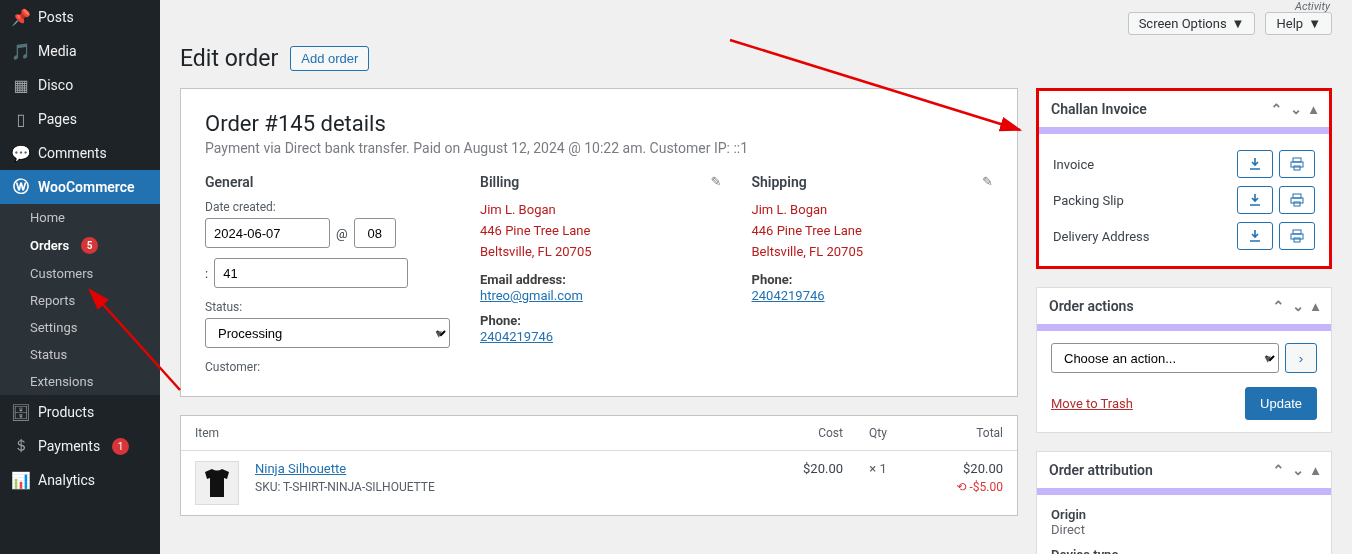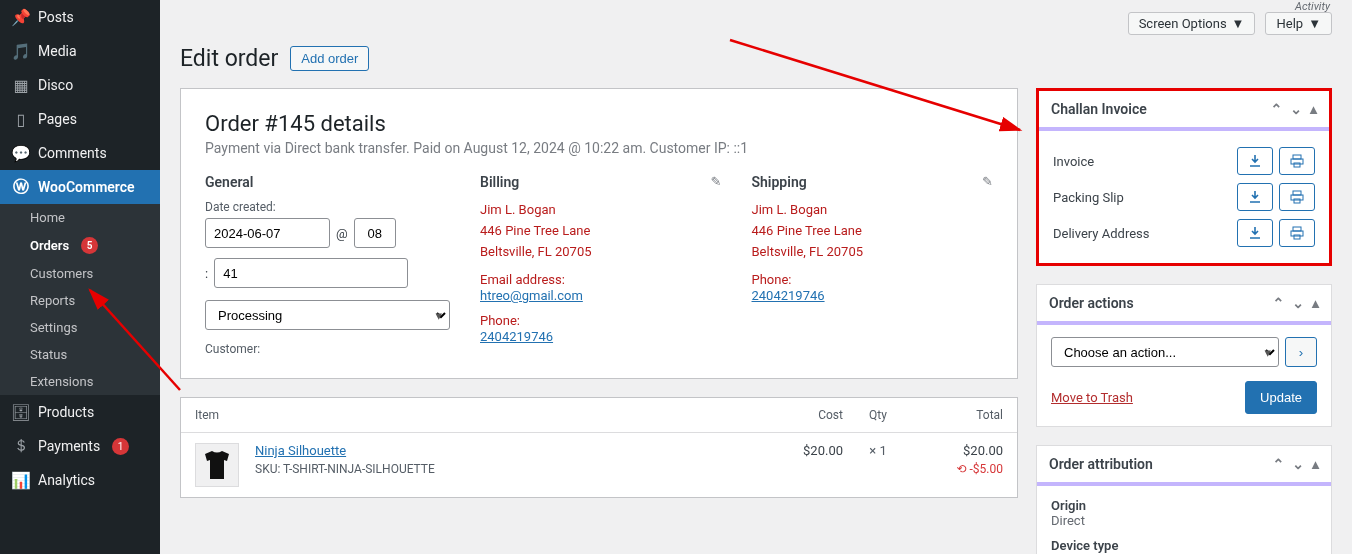--- a/index.html
+++ b/index.html
@@ -23,42 +23,42 @@
   .topbar .btn { border:1px solid #c3c4c7; background:#f6f7f7; padding:3px 10px; border-radius:3px; cursor:pointer; display:flex; align-items:center; gap:5px; }
   .heading-row { display:flex; align-items:center; gap:12px; margin: 6px 0 16px; }
   .heading { font-size: 23px; font-weight: 400; color:#1d2327; }
   .add-order { border:1px solid #2271b1; color:#2271b1; background:#f6f7f7; padding:4px 10px; border-radius:3px; font-size:13px; cursor:pointer;}
 
   .columns { display:flex; gap:18px; }
   .col-main { flex:1; }
   .col-side { width: 296px; }
 
   .metabox { background:#fff; border:1px solid #dcdcde; border-radius:0; margin-bottom: 18px; }
-  .metabox .head { display:flex; align-items:flex-start; justify-content:space-between; padding: 10px 12px; border-bottom:4px solid #c4b5fd; font-weight:600; font-size:14px;}
+  .metabox .head { display:flex; align-items:flex-start; justify-content:space-between; padding: 10px 12px; border-bottom:7px solid #c4b5fd; font-weight:600; font-size:14px;}
   .metabox .head .controls { display:flex; gap:8px; color:#787c82;}
   .metabox .body { padding: 12px 14px; }
   .metabox.highlight { border:3px solid #e60000; }
 
   .order-panel { background:#fff; border:1px solid #c3c4c7; padding:22px 24px 18px; }
   .order-title { font-size:22px; font-weight:400; color:#1d2327; margin-bottom:4px;}
   .order-sub { color:#787c82; font-size:14px; margin-bottom: 18px;}
   .order-cols { display:flex; gap: 30px; }
   .order-col { flex:1; position:relative; }
   .order-col h4 { font-size:14px; font-weight:600; margin-bottom:10px; }
   .order-col .edit { position:absolute; top:0; right:0; color:#787c82; cursor:pointer;}
   .field-lbl { font-size:12px; color:#555d66; display:block; margin-bottom:4px; }
   input[type=text], select { border:1px solid #8c8f94; border-radius:3px; padding:4px 8px; font-size:13px; height:30px; background:#fff; }
   .date-row { display:flex; align-items:center; gap:6px; margin-bottom:10px;}
   .date-row input.date { width:125px; }
   .date-row input.tm { width:42px; text-align:center;}
   select.full { width:245px; display:block; background:#fff; }
   .sel-wrap { position:relative; display:inline-block; }
   .sel-wrap::after { content:'▾'; position:absolute; right:8px; top:50%; transform:translateY(-50%); pointer-events:none; color:#555;}
   .addr { font-size:13px; color:#b91c1c; line-height:1.6; margin-bottom:10px;}
-  .lbl-strong { font-weight:400; font-size:13px; color:#b91c1c; display:block; margin-bottom:1px;}
+  .lbl-strong { font-weight:700; font-size:13px; color:#404040; display:block; margin-bottom:1px;}
   a.lnk { color:#2271b1; text-decoration:underline; }
 
   .chal-row { display:flex; align-items:center; justify-content:space-between; padding:4px 0; }
   .chal-row .btns { display:flex; gap:6px;}
   .iconbtn { width:36px; height:28px; border:1.5px solid #2271b1; border-radius:3px; display:flex; align-items:center; justify-content:center; cursor:pointer; color:#2271b1; background:#fff;}
 
   .action-row { display:flex; gap:6px; margin-bottom:14px;}
   .action-row select { flex:1; }
   .go-btn { width:32px; height:30px; border:1px solid #2271b1; background:#f6f7f7; color:#2271b1; border-radius:3px; cursor:pointer; display:flex; align-items:center; justify-content:center;}
   .trash-row { display:flex; justify-content:space-between; align-items:center;}
@@ -188,20 +188,21 @@
               <span class="field-lbl">Date created:</span>
               <div class="date-row">
                 <input type="text" class="date" value="2024-06-07" style="">
                 <span>@</span>
                 <input type="text" class="tm" value="08" style="">
               </div>
               <div style="display:flex;align-items:center;gap:6px;margin-bottom:12px;">
                 <span>:</span>
                 <input type="text" class="tm" value="41" style="">
               </div>
+              <span class="field-lbl">Status:</span>
               <div class="sel-wrap" style="margin-bottom:12px;"><select class="full"><option>Processing</option></select></div>
               <span class="field-lbl">Customer:</span>
             </div>
             <div class="order-col">
               <h4>Billing</h4>
               <span class="edit">✎</span>
               <div class="addr">
                 <span>Jim L. Bogan</span><br>
                 <span>446 Pine Tree Lane</span><br>
                 <span>Beltsville, FL 20705</span>

